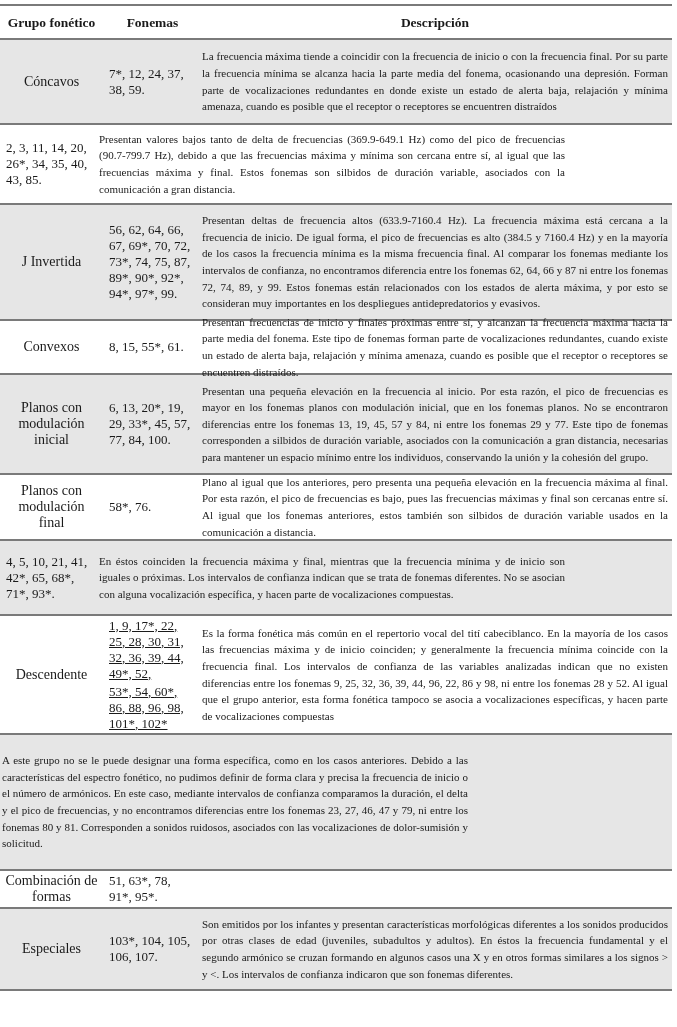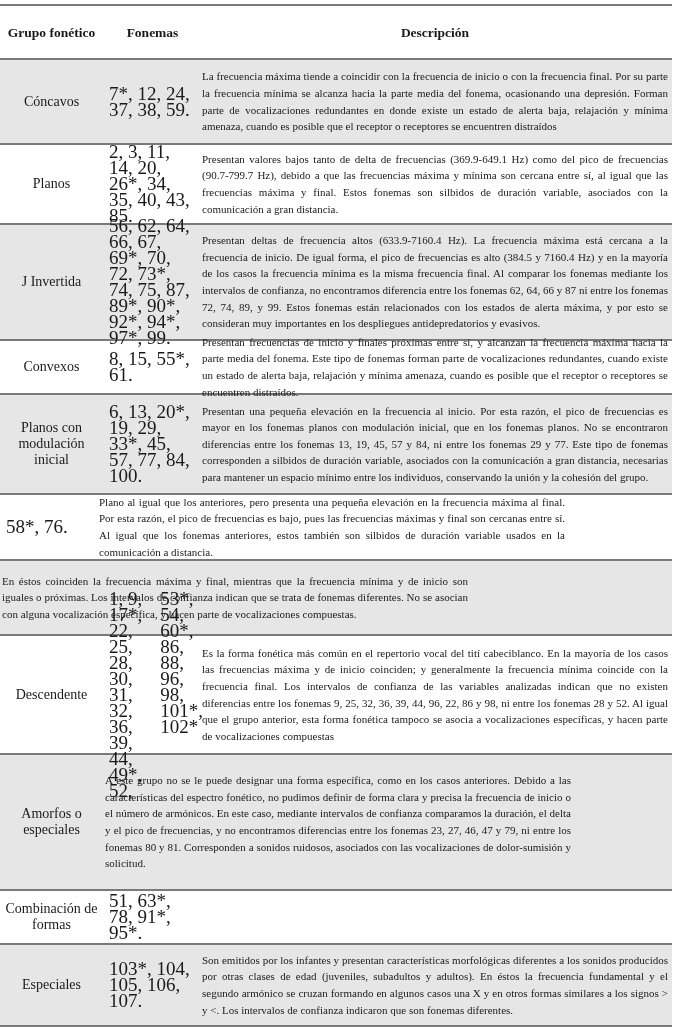--- a/index.html
+++ b/index.html
@@ -1,48 +1,47 @@
 <!DOCTYPE html>
 <html><head>
 <meta charset="utf-8">
 <style>
   html, body { margin: 0; padding: 0; background: #ffffff; }
   body { width: 677px; height: 1027px; overflow: hidden; position: relative;
          font-family: "Liberation Serif", "DejaVu Serif", serif; color: #1a1a1a; }
   .tbl { position: absolute; left: 0; top: 4px; width: 672px; border-top: 2px solid #7a7a7a; }
   .row { display: flex; border-bottom: 2px solid #7a7a7a; box-sizing: border-box; }
   .row.shade { background: #e6e6e6; }
-  .row.head { height: 54px; background: #ffffff; }
+  .row.head { height: 34px; background: #ffffff; }
   .cell { box-sizing: border-box; display: flex; align-items: center; }
   .c1 { width: 103px; justify-content: center; text-align: center; padding: 0 4px; font-size: 14px; line-height: 16px; }
-  .c2 { width: 97px; padding: 0 4px 0 6px; font-size: 19px; line-height: 16px; }
+  .c2 { width: 97px; padding: 0 4px 0 6px; font-size: 13px; line-height: 16px; }
   .c3 { width: 472px; padding: 0 4px 0 2px; font-size: 11px; line-height: 16.6px; text-align: justify; }
   .head .cell { font-weight: bold; font-size: 13.5px; line-height: 15px; }
   .head .c2 { justify-content: center; text-align: right; }
   .head .c3 { justify-content: center; text-align: center; }
-  .fon-col { display: flex; flex-direction: row; gap: 18px; }
+  .fon-col { display: flex; flex-direction: column; gap: 2px; text-decoration: underline; }
 </style>
 </head>
 <body>
 
 <div class="tbl">
   <div class="row head">
     <div class="cell c1">Grupo fonético</div>
     <div class="cell c2">Fonemas</div>
     <div class="cell c3">Descripción</div>
   </div>
 
   <div class="row shade" style="height:85px">
     <div class="cell c1">Cóncavos</div>
     <div class="cell c2">7*, 12, 24, 37, 38, 59.</div>
     <div class="cell c3">La frecuencia máxima tiende a coincidir con la frecuencia de inicio o con la frecuencia final. Por su parte la frecuencia mínima se alcanza hacia la parte media del fonema, ocasionando una depresión. Forman parte de vocalizaciones redundantes en donde existe un estado de alerta baja, relajación y mínima amenaza, cuando es posible que el receptor o receptores se encuentren distraídos</div>
   </div>
 
   <div class="row" style="height:80px">
-    <div class="cell c1">Planos</div>
     <div class="cell c2">2, 3, 11, 14, 20, 26*, 34, 35, 40, 43, 85.</div>
     <div class="cell c3">Presentan valores bajos tanto de delta de frecuencias (369.9-649.1 Hz) como del pico de frecuencias (90.7-799.7 Hz), debido a que las frecuencias máxima y mínima son cercana entre sí, al igual que las frecuencias máxima y final. Estos fonemas son silbidos de duración variable, asociados con la comunicación a gran distancia.</div>
   </div>
 
   <div class="row shade" style="height:116px">
     <div class="cell c1">J Invertida</div>
     <div class="cell c2">56, 62, 64, 66, 67, 69*, 70, 72, 73*, 74, 75, 87, 89*, 90*, 92*, 94*, 97*, 99.</div>
     <div class="cell c3">Presentan deltas de frecuencia altos (633.9-7160.4 Hz). La frecuencia máxima está cercana a la frecuencia de inicio. De igual forma, el pico de frecuencias es alto (384.5 y 7160.4 Hz) y en la mayoría de los casos la frecuencia mínima es la misma frecuencia final. Al comparar los fonemas mediante los intervalos de confianza, no encontramos diferencia entre los fonemas 62, 64, 66 y 87 ni entre los fonemas 72, 74, 89, y 99. Estos fonemas están relacionados con los estados de alerta máxima, y por esto se consideran muy importantes en los despliegues antidepredatorios y evasivos.</div>
   </div>
 
@@ -52,45 +51,46 @@
     <div class="cell c3">Presentan frecuencias de inicio y finales próximas entre sí, y alcanzan la frecuencia máxima hacia la parte media del fonema. Este tipo de fonemas forman parte de vocalizaciones redundantes, cuando existe un estado de alerta baja, relajación y mínima amenaza, cuando es posible que el receptor o receptores se encuentren distraídos.</div>
   </div>
 
   <div class="row shade" style="height:100px">
     <div class="cell c1">Planos con modulación inicial</div>
     <div class="cell c2">6, 13, 20*, 19, 29, 33*, 45, 57, 77, 84, 100.</div>
     <div class="cell c3">Presentan una pequeña elevación en la frecuencia al inicio. Por esta razón, el pico de frecuencias es mayor en los fonemas planos con modulación inicial, que en los fonemas planos. No se encontraron diferencias entre los fonemas 13, 19, 45, 57 y 84, ni entre los fonemas 29 y 77. Este tipo de fonemas corresponden a silbidos de duración variable, asociados con la comunicación a gran distancia, necesarias para mantener un espacio mínimo entre los individuos, conservando la unión y la cohesión del grupo.</div>
   </div>
 
   <div class="row" style="height:66px">
+    <div class="cell c1">Planos con modulación final</div>
     <div class="cell c2">58*, 76.</div>
     <div class="cell c3">Plano al igual que los anteriores, pero presenta una pequeña elevación en la frecuencia máxima al final. Por esta razón, el pico de frecuencias es bajo, pues las frecuencias máximas y final son cercanas entre sí. Al igual que los fonemas anteriores, estos también son silbidos de duración variable usados en la comunicación a distancia.</div>
   </div>
 
   <div class="row shade" style="height:75px">
+    <div class="cell c2">4, 5, 10, 21, 41, 42*, 65, 68*, 71*, 93*.</div>
     <div class="cell c3">En éstos coinciden la frecuencia máxima y final, mientras que la frecuencia mínima y de inicio son iguales o próximas. Los intervalos de confianza indican que se trata de fonemas diferentes. No se asocian con alguna vocalización específica, y hacen parte de vocalizaciones compuestas.</div>
   </div>
 
   <div class="row" style="height:119px">
     <div class="cell c1">Descendente</div>
     <div class="cell c2">
       <div class="fon-col">
         <span>1, 9, 17*, 22, 25, 28, 30, 31, 32, 36, 39, 44, 49*, 52,</span>
         <span>53*, 54, 60*, 86, 88, 96, 98, 101*, 102*</span>
       </div>
     </div>
     <div class="cell c3">Es la forma fonética más común en el repertorio vocal del tití cabeciblanco. En la mayoría de los casos las frecuencias máxima y de inicio coinciden; y generalmente la frecuencia mínima coincide con la frecuencia final. Los intervalos de confianza de las variables analizadas indican que no existen diferencias entre los fonemas 9, 25, 32, 36, 39, 44, 96, 22, 86 y 98, ni entre los fonemas 28 y 52. Al igual que el grupo anterior, esta forma fonética tampoco se asocia a vocalizaciones específicas, y hacen parte de vocalizaciones compuestas</div>
   </div>
 
   <div class="row shade" style="height:136px">
-    <div class="cell c1">Amorfos o especiales</div>
     <div class="cell c3">A este grupo no se le puede designar una forma específica, como en los casos anteriores. Debido a las características del espectro fonético, no pudimos definir de forma clara y precisa la frecuencia de inicio o el número de armónicos. En este caso, mediante intervalos de confianza comparamos la duración, el delta y el pico de frecuencias, y no encontramos diferencias entre los fonemas 23, 27, 46, 47 y 79, ni entre los fonemas 80 y 81. Corresponden a sonidos ruidosos, asociados con las vocalizaciones de dolor-sumisión y solicitud.</div>
   </div>
 
-  <div class="row" style="height:54px">
+  <div class="row" style="height:38px">
     <div class="cell c1">Combinación de formas</div>
     <div class="cell c2">51, 63*, 78, 91*, 95*.</div>
   </div>
 
   <div class="row shade" style="height:82px">
     <div class="cell c1">Especiales</div>
     <div class="cell c2">103*, 104, 105, 106, 107.</div>
     <div class="cell c3">Son emitidos por los infantes y presentan características morfológicas diferentes a los sonidos producidos por otras clases de edad (juveniles, subadultos y adultos). En éstos la frecuencia fundamental y el segundo armónico se cruzan formando en algunos casos una X y en otros formas similares a los signos &gt; y &lt;. Los intervalos de confianza indicaron que son fonemas diferentes.</div>
   </div>
 </div>

